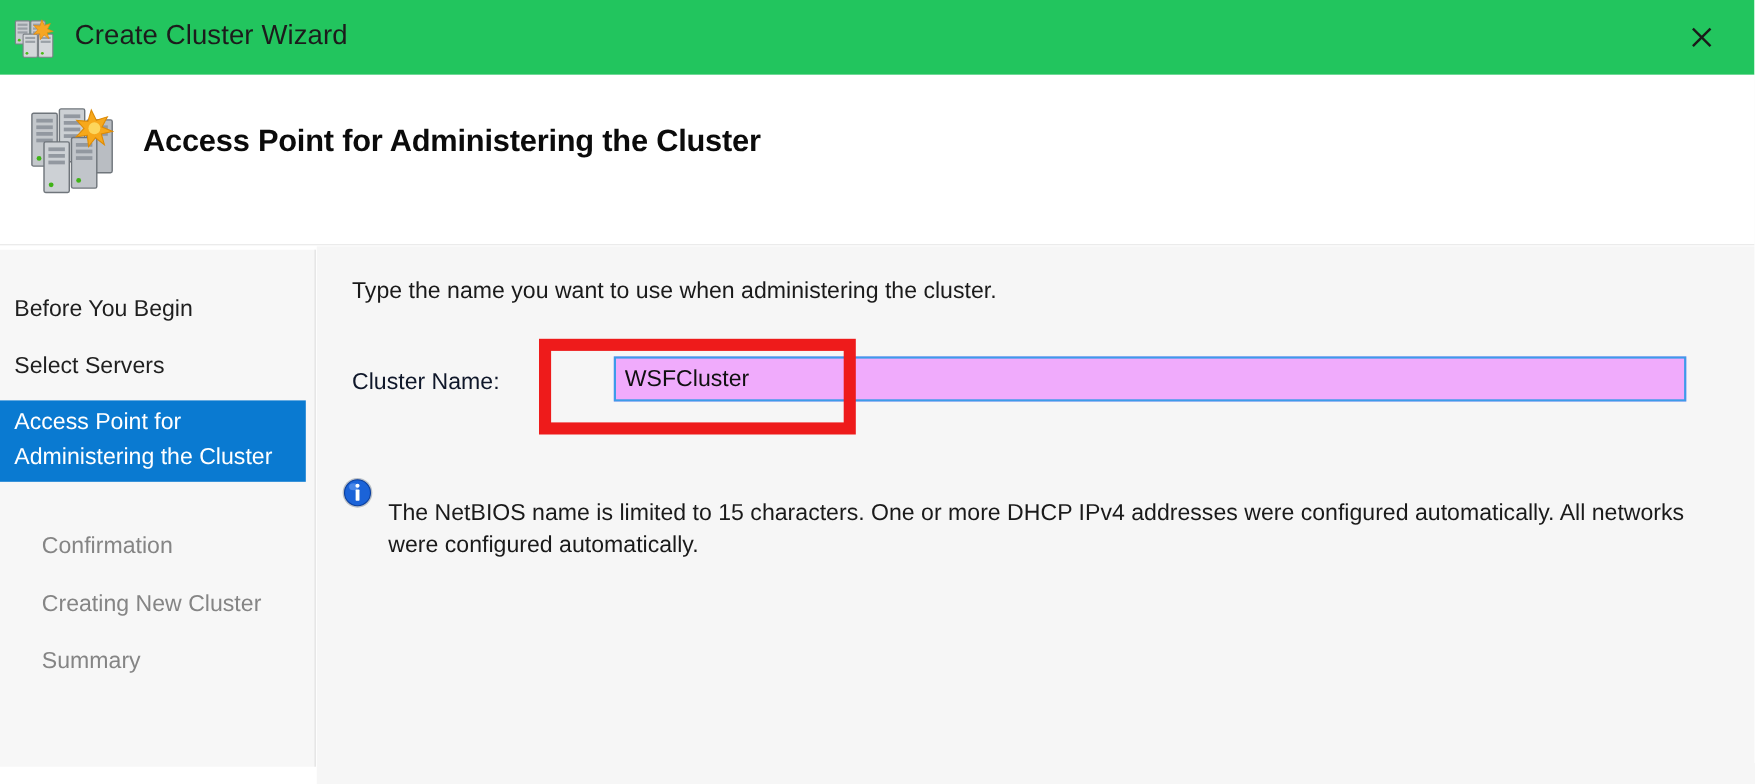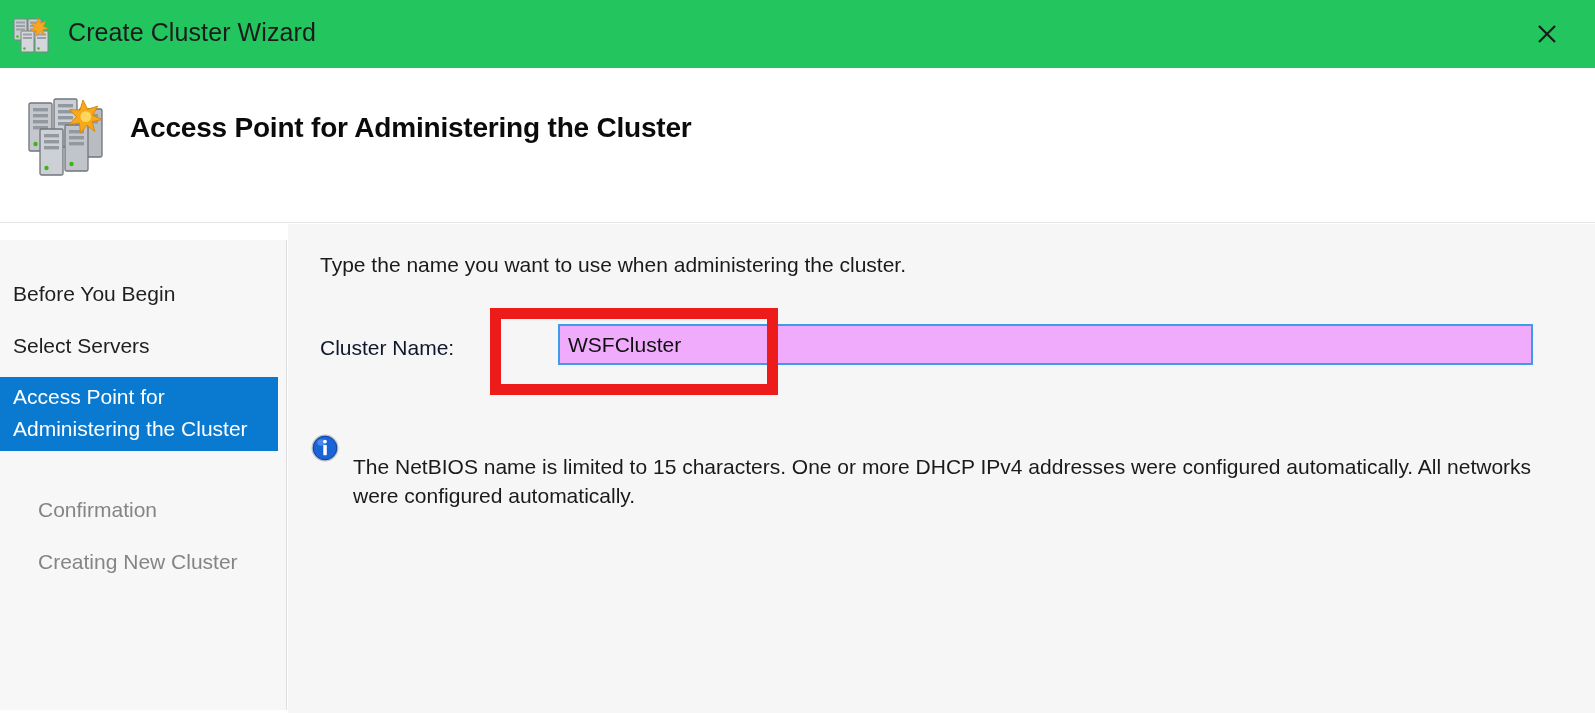--- a/index.html
+++ b/index.html
@@ -77,21 +77,21 @@
   
   .body-area {
     position: absolute;
     top: 224px; left: 0;
     width: 1595px;
     height: 489px;
   }
 
   .sidebar {
     position: absolute;
-    top: 16px; left: 0;
+    top: 3px; left: 0;
     width: 287px;
     height: 470px;
     background: #f7f7f7;
     border-right: 1px solid #dedede;
   }
 
   .nav-item {
     position: absolute;
     left: 0;
     width: 278px;
@@ -274,20 +274,23 @@
       </div>
       <div class="nav-item active" style="top:137px;">
         <span>Access Point for Administering the Cluster</span>
       </div>
       <div class="nav-item disabled" style="top:252px;">
         <span>Confirmation</span>
       </div>
       <div class="nav-item disabled" style="top:304px;">
         <span>Creating New Cluster</span>
       </div>
+      <div class="nav-item disabled" style="top:356px;">
+        <span>Summary</span>
+      </div>
     </div>
 
     <div class="content">
 
       <div class="intro-text">Type the name you want to use when administering the cluster.</div>
 
       <div class="field-label">Cluster Name:</div>
 
       <input class="name-input" type="text" value="WSFCluster" style="">
 

